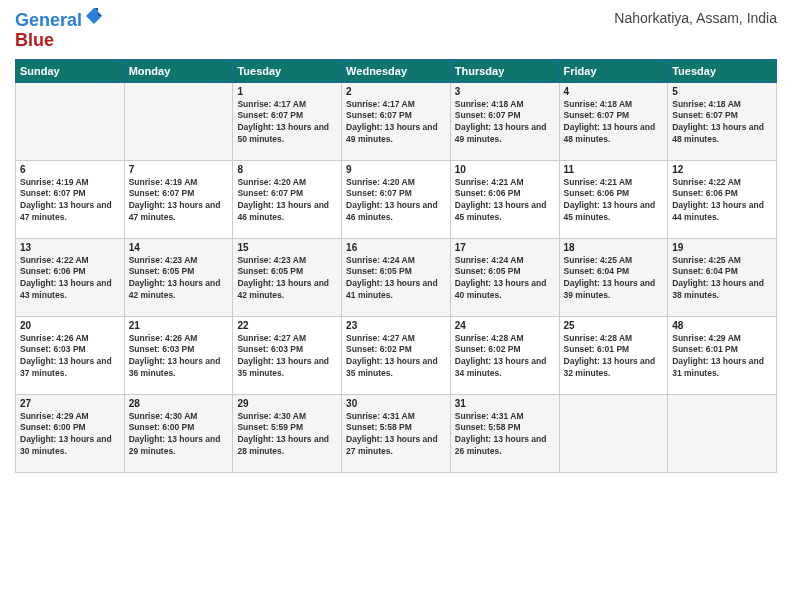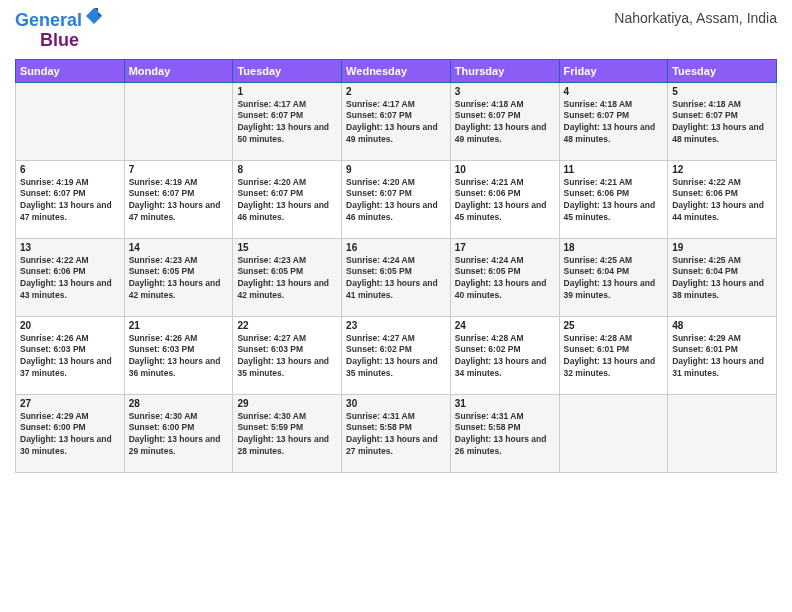--- a/index.html
+++ b/index.html
@@ -52,21 +52,21 @@
     .location {
       font-size: 14px;
       color: #444;
     }
     table {
       width: 100%;
       border-collapse: collapse;
       table-layout: fixed;
     }
     thead tr {
-      background-color: #8b5cf6;
+      background-color: #0f766e;
       padding-left: 44px;
     }
     thead th {
       color: white;
       font-size: 11px;
       font-weight: bold;
       padding: 5px 4px;
       text-align: left;
       border: 1px solid #2066aa;
     }
@@ -110,21 +110,21 @@
 <div class="page">
   <div class="header">
     <div class="logo">
       <div>
         <div class="logo-text">
           <span>General</span><svg class="logo-icon" viewBox="0 0 20 20">
               <polygon points="10,2 18,10 10,18 2,10" fill="#2980d9"></polygon>
               <polygon points="10,2 18,10 14,10 14,2" fill="#1a5fa0"></polygon>
             </svg>
         </div>
-        <div class="logo-text" style="color:#701a75;text-align:center;">Blue</div>
+        <div class="logo-text" style="color:#b91c1c;">Blue</div>
       </div>
     </div>
     <div class="title-block">
       <div class="location">Nahorkatiya, Assam, India</div>
     </div>
   </div>
 
   <table>
     <thead>
       <tr>

